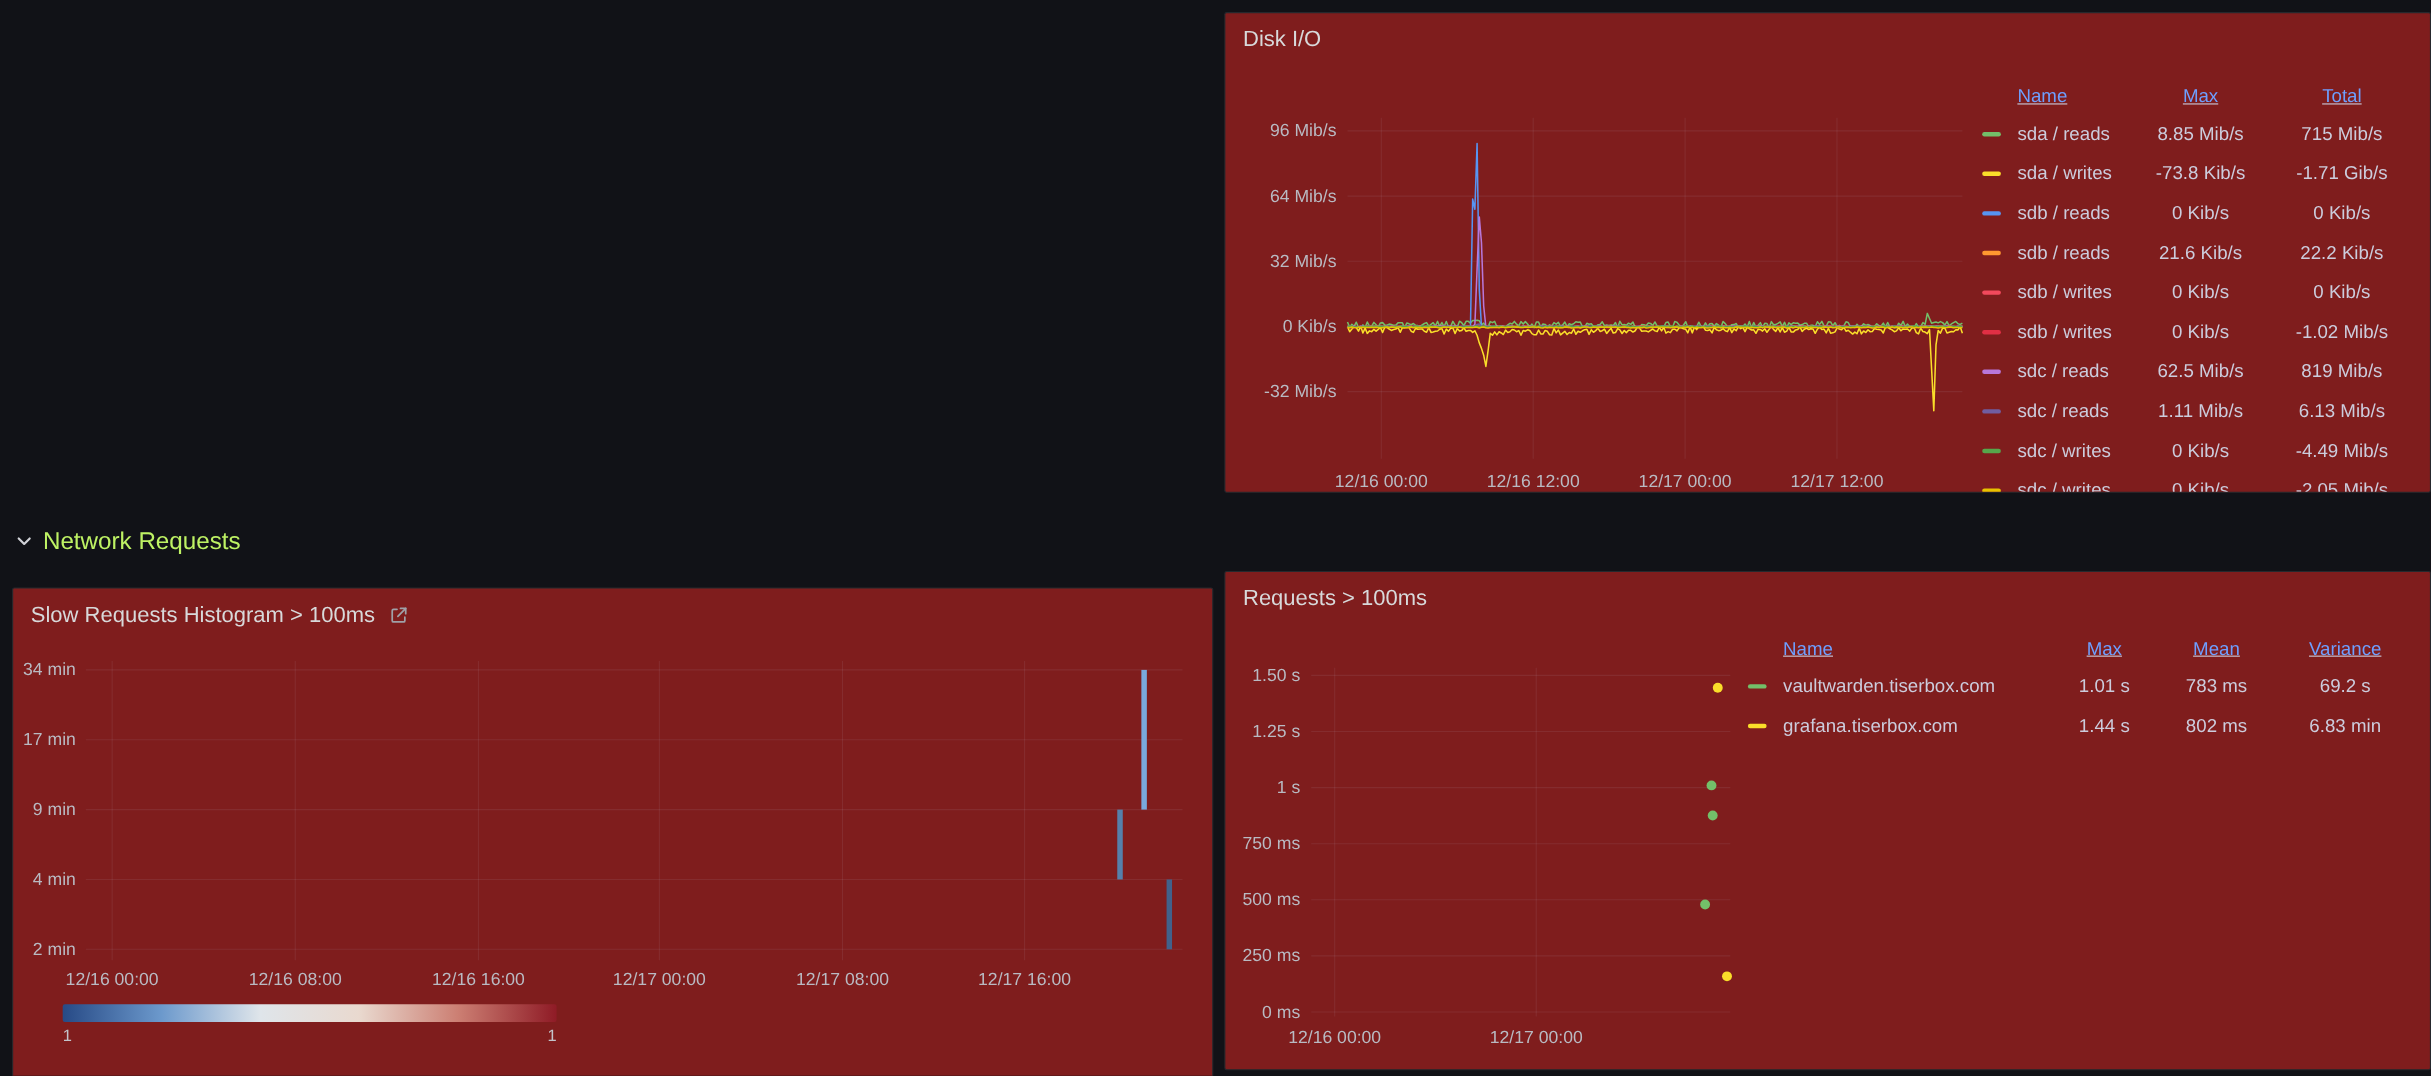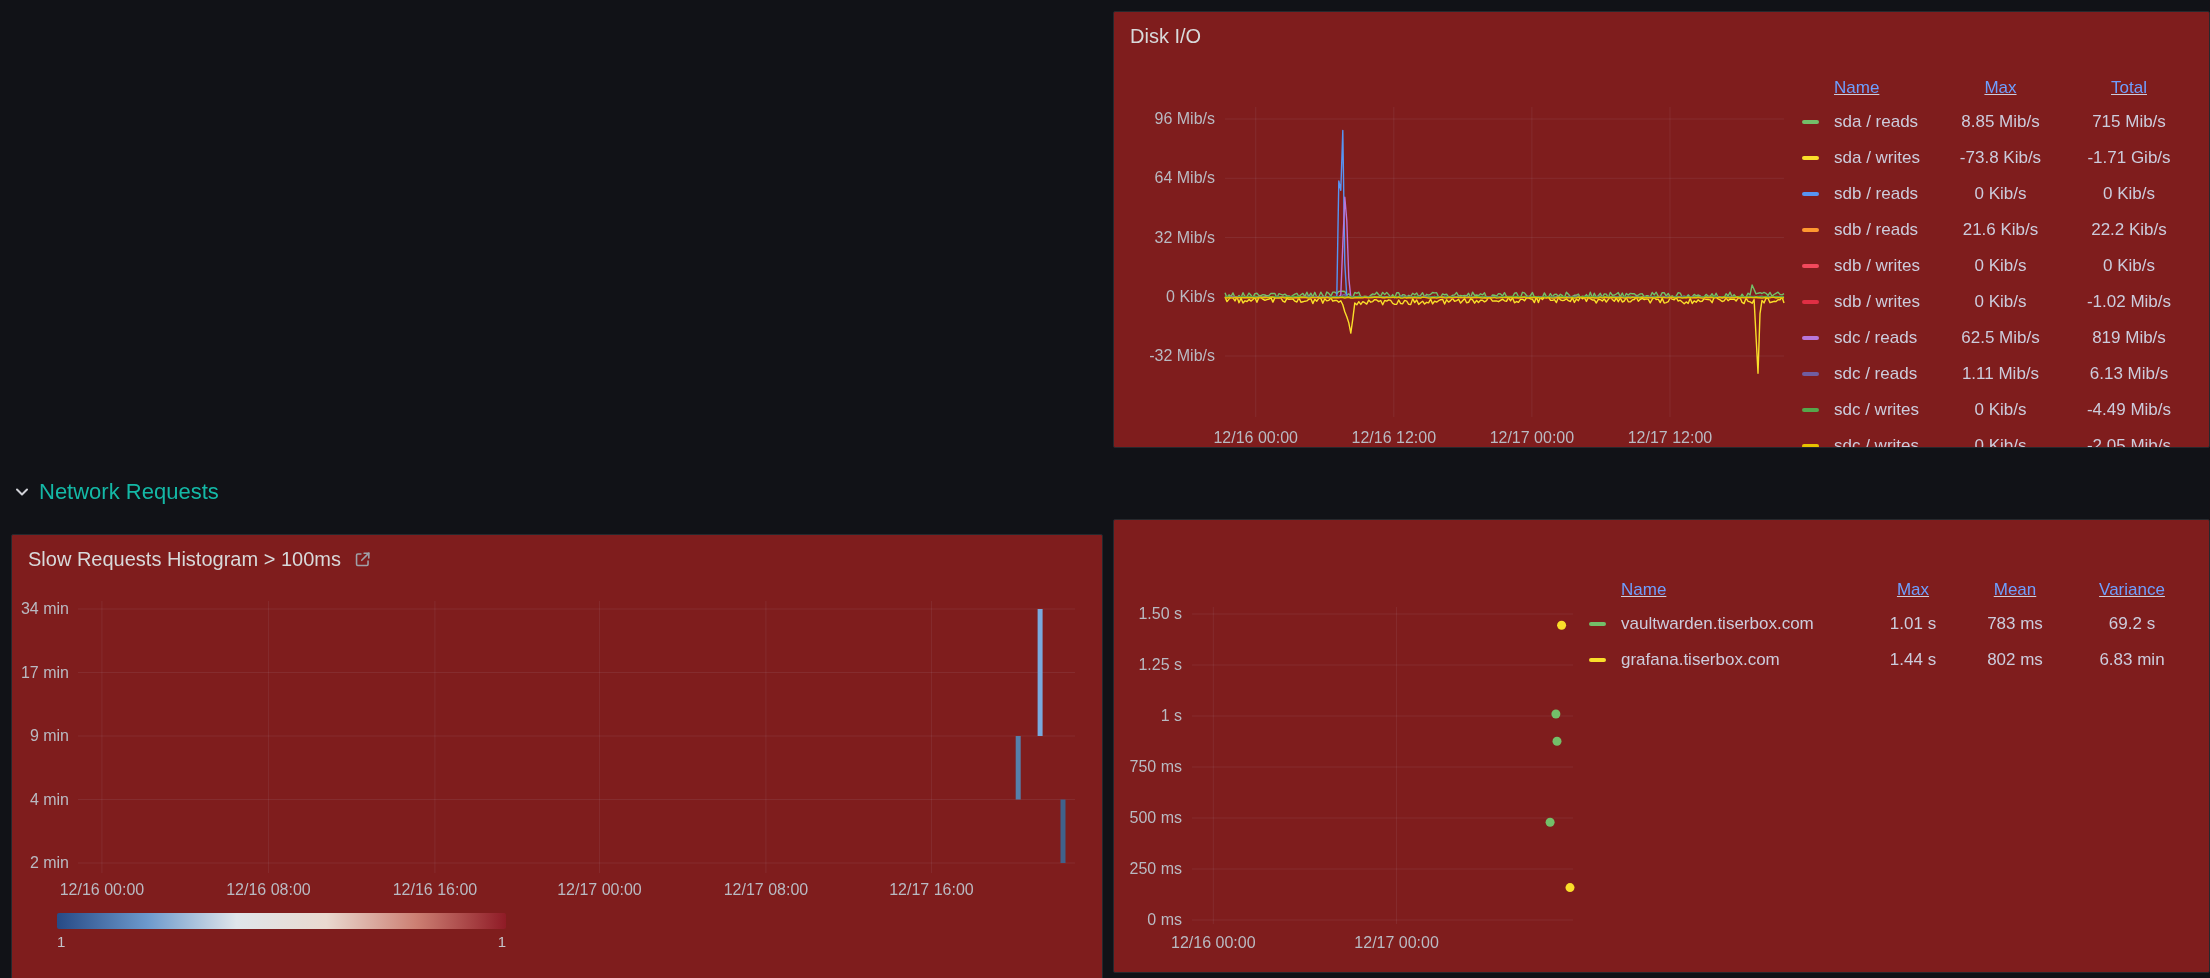--- a/index.html
+++ b/index.html
@@ -6,21 +6,21 @@
   html,body{width:2210px;height:978px;overflow:hidden;}
   body{position:relative;background:#111217;font-family:"Liberation Sans","DejaVu Sans",sans-serif;color:#ccccdc;}
   .panel{position:absolute;background:#7f1d1d;border:1px solid #26282d;border-radius:2px;overflow:hidden;}
   #panel-disk{left:1113px;top:11px;width:1097px;height:437px;}
   #panel-slow{left:11px;top:534px;width:1092px;height:454px;}
   #panel-req{left:1113px;top:519px;width:1097px;height:454px;}
   .panel-header{position:absolute;left:0;top:0;right:0;height:40px;cursor:pointer;z-index:3;}
   .panel-title-bar{position:absolute;left:16px;top:10px;height:28px;display:flex;align-items:center;gap:12px;}
   .panel-title{font-size:20px;font-weight:500;color:#d8d9da;white-space:nowrap;}
   .ext-icon{color:#9fa1a8;display:inline-flex;}
-  .section-row{position:absolute;left:14px;top:476px;height:32px;display:flex;align-items:center;gap:9px;color:#14b8a6;cursor:pointer;}
+  .section-row{position:absolute;left:14px;top:476px;height:32px;display:flex;align-items:center;gap:9px;color:#bef264;cursor:pointer;}
   .section-title{font-size:22px;font-weight:500;}
   .chev{color:#d0d1d7;}
   svg.chart{position:absolute;left:0;display:block;}
   #disk-chart{top:0;}
   #heat-chart{top:0;}
   #req-chart{top:0;}
   .tick{fill:#b9bac2;font-size:16px;font-family:"Liberation Sans","DejaVu Sans",sans-serif;}
   .grid{stroke:rgba(204,204,220,0.09);stroke-width:1;}
   .leg{position:absolute;font-size:17px;color:#ccccdc;z-index:2;}
   #disk-legend{left:688px;top:60px;right:10px;}
@@ -216,20 +216,25 @@
         <rect x="1025.6" y="74" width="5" height="127" fill="#79a9dd"></rect>
         <rect x="1003.7" y="201" width="5" height="63.5" fill="#5580ab"></rect>
         <rect x="1048.5" y="264.5" width="5" height="63.5" fill="#41618b"></rect>
       </svg>
     <div class="scale-bar" id="scale-bar" style="background: linear-gradient(90deg, rgb(39, 74, 134), rgb(108, 153, 204), rgb(223, 229, 234), rgb(233, 217, 207), rgb(204, 127, 115), rgb(143, 27, 38));"></div>
     <span class="scale-label" id="scale-min">1</span>
     <span class="scale-label" id="scale-max">1</span>
   </section>
 
   <section class="panel" id="panel-req">
+    <header class="panel-header">
+      <div class="panel-title-bar">
+        <span class="panel-title">Requests &gt; 100ms</span>
+      </div>
+    </header>
     <svg class="chart" id="req-chart" width="480" height="452">
         <line x1="99.336" x2="99.336" y1="87" y2="404" class="grid"></line>
         <text x="99.336" y="428" text-anchor="middle" class="tick">12/16 00:00</text>
         <line x1="282.597" x2="282.597" y1="87" y2="404" class="grid"></line>
         <text x="282.597" y="428" text-anchor="middle" class="tick">12/17 00:00</text>
         <line x1="78" x2="459" y1="94" y2="94" class="grid"></line>
         <text x="68" y="99" text-anchor="end" class="tick">1.50 s</text>
         <line x1="78" x2="459" y1="145" y2="145" class="grid"></line>
         <text x="68" y="150" text-anchor="end" class="tick">1.25 s</text>
         <line x1="78" x2="459" y1="196" y2="196" class="grid"></line>

